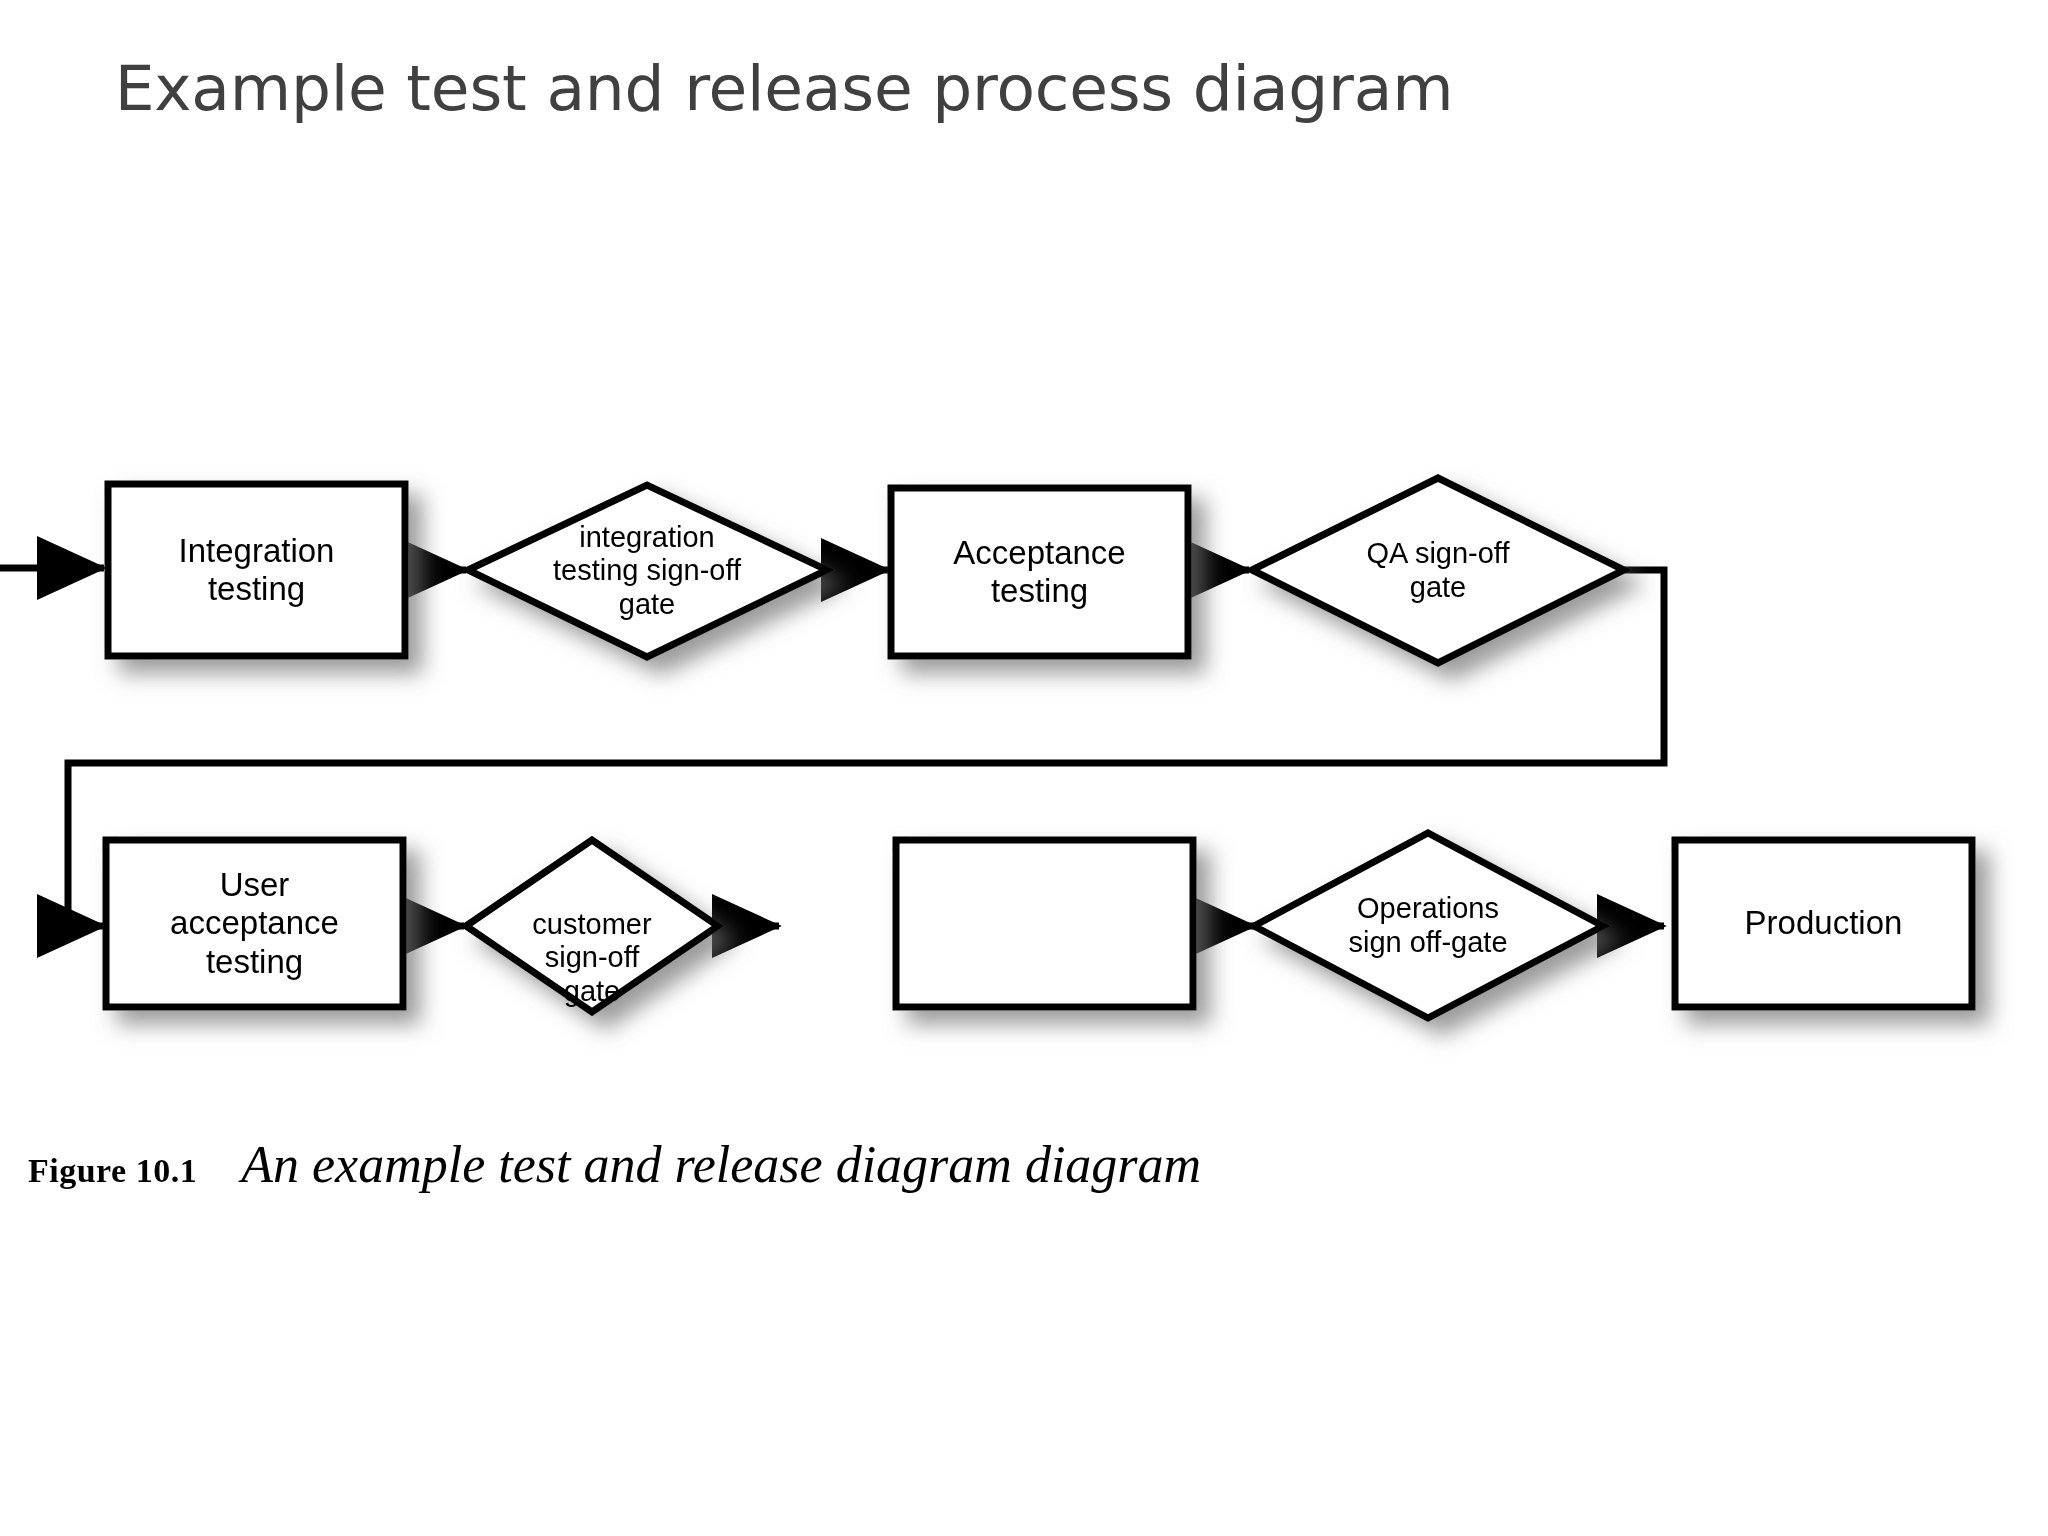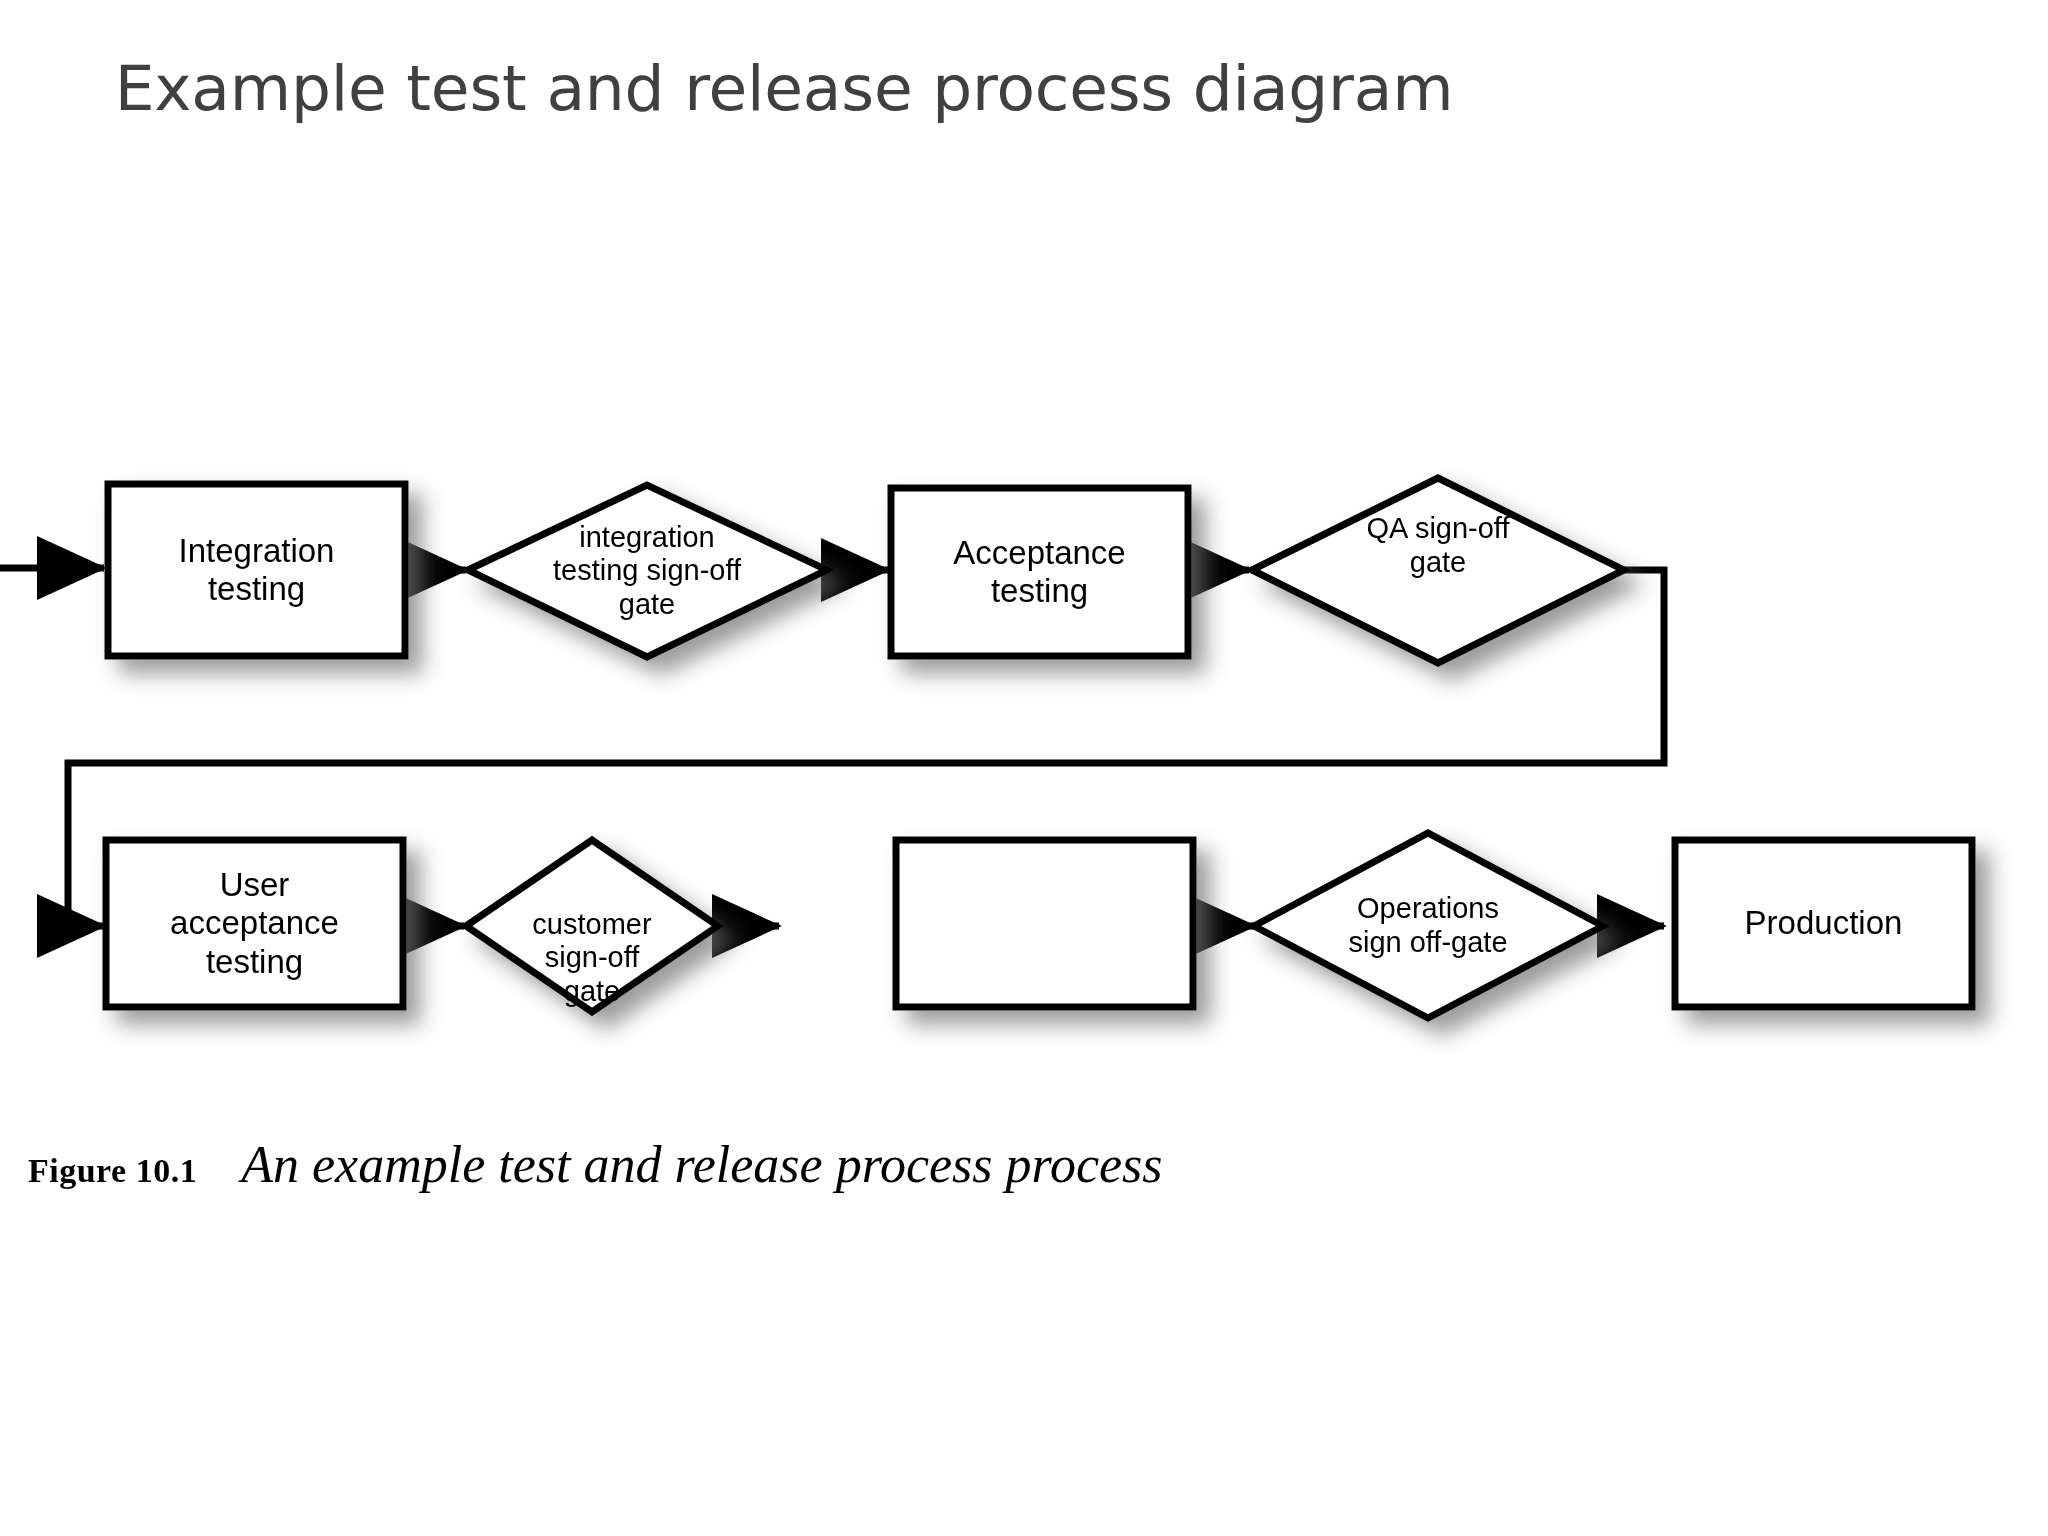--- a/index.html
+++ b/index.html
@@ -147,33 +147,33 @@
   <div class="node-label lbl-process" style="left:108px; top:484px; width:297px; height:172px;">Integration
 testing</div>
 
   <div class="node-label lbl-gate" style="left:497px; top:485px; width:300px; height:172px;">integration
 testing sign-off
 gate</div>
 
   <div class="node-label lbl-process" style="left:891px; top:488px; width:297px; height:168px;">Acceptance
 testing</div>
 
-  <div class="node-label lbl-gate" style="left:1288px; top:453px; width:300px; height:185px;">QA sign-off
+  <div class="node-label lbl-gate" style="left:1288px; top:478px; width:300px; height:185px;">QA sign-off
 gate</div>
 
   <div class="node-label lbl-process" style="left:106px; top:840px; width:297px; height:167px;">User
 acceptance
 testing</div>
 
   <div class="node-label lbl-gate" style="left:502px; top:872px; width:180px; height:172px;">customer
 sign-off
 gate</div>
 
 
   <div class="node-label lbl-gate" style="left:1288px; top:833px; width:280px; height:185px;">Operations
 sign off-gate</div>
 
   <div class="node-label lbl-process" style="left:1675px; top:840px; width:297px; height:167px;">Production</div>
 </div>
 
 <div id="caption">
-  <span class="fig-num">Figure 10.1</span><span class="fig-text">An example test and release process process</span>
+  <span class="fig-num">Figure 10.1</span><span class="fig-text">An example test and release diagram diagram</span>
 </div>
 
 </body></html>

